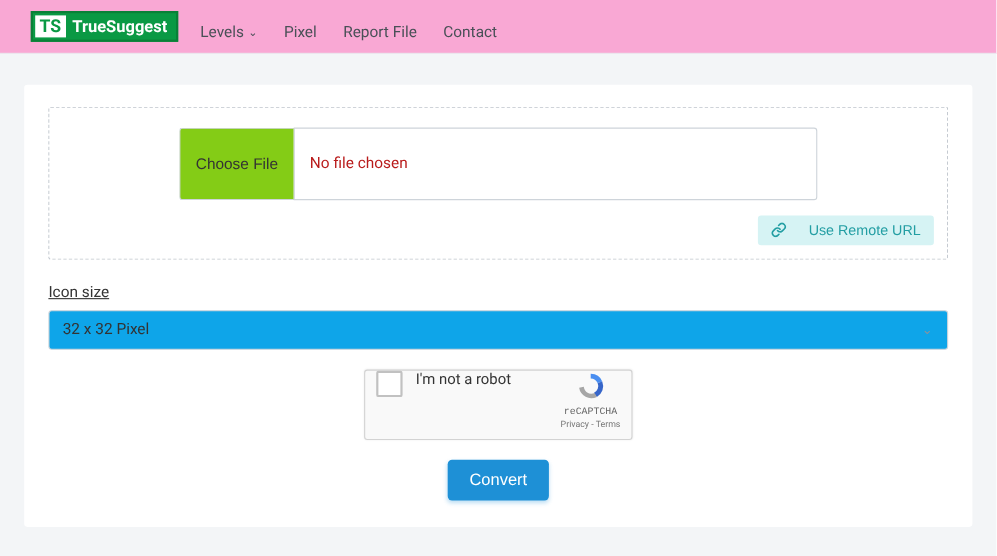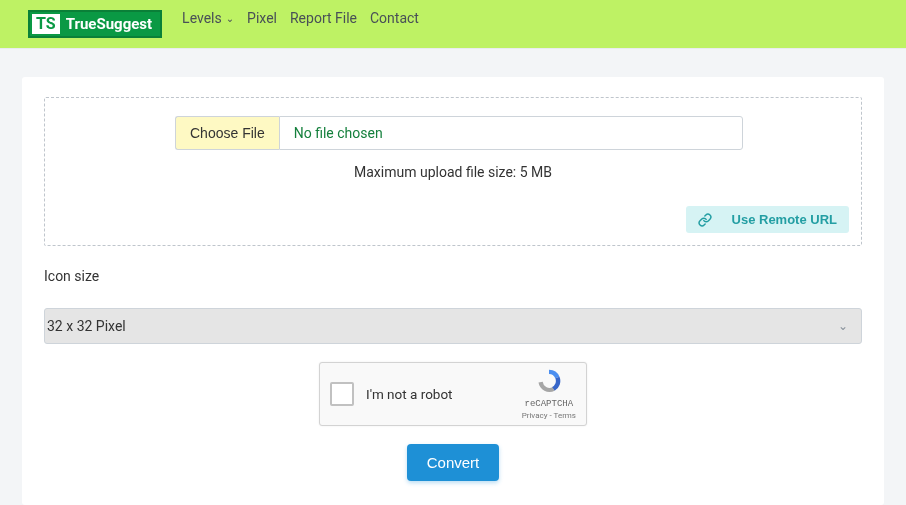--- a/index.html
+++ b/index.html
@@ -8,23 +8,23 @@
       padding: 0;
     }
     body {
       font-family: -apple-system, BlinkMacSystemFont, "Segoe UI", Roboto, "Helvetica Neue", Arial, sans-serif;
       font-size: 14px;
       color: #333;
       background: #fff;
     }
     .top-nav {
       display: flex;
-      align-items: flex-start;
+      align-items: flex-end;
       padding: 10px 28px;
-      background: #bef264;
+      background: #f9a8d4;
       border-bottom: 1px solid #e9ecef;
     }
     .logo {
       display: flex;
       align-items: center;
       background: #0a9944;
       border: 2px solid #0a8038;
       padding: 2px 8px 2px 2px;
       margin-right: 20px;
     }
@@ -37,21 +37,21 @@
       margin-right: 6px;
       line-height: 1;
     }
     .logo-text {
       color: #fff;
       font-weight: 700;
       font-size: 15px;
     }
     .nav-links {
       display: flex;
-      gap: 13px;
+      gap: 24px;
     }
     .nav-link {
       color: #495057;
       cursor: pointer;
       font-size: 14px;
       display: flex;
       align-items: center;
       gap: 4px;
     }
     .chevron-down {
@@ -89,106 +89,106 @@
       justify-content: center;
       margin-bottom: 14px;
     }
     .file-input-group {
       display: flex;
       width: 580px;
       max-width: 100%;
     }
     .choose-file-btn {
       border: 1px solid #ced4da;
-      background: #fef9c3;
+      background: #84cc16;
       padding: 4px 14px;
       font-size: 14px;
       color: #333;
       cursor: pointer;
       border-radius: 3px 0 0 3px;
       border-right: none;
-      margin-left: 12px;
     }
     .file-display {
       border: 1px solid #ced4da;
       background: #fff;
-      padding: 8px 14px;
-      font-size: 14px;
-      color: #15803d;
+      padding: 24px 14px;
+      font-size: 14px;
+      color: #b91c1c;
       flex: 1;
       border-radius: 0 3px 3px 0;
     }
     .max-size {
       text-align: center;
       color: #333;
       font-size: 14px;
       margin-bottom: 26px;
     }
     .remote-url-wrap {
       text-align: right;
     }
     .remote-url-btn {
       display: inline-flex;
-      align-items: flex-end;
+      align-items: flex-start;
       gap: 20px;
       background: #d6f3f4;
       color: #239ea3;
       border: none;
       padding: 6px 12px;
       font-size: 13px;
-      font-weight: 700;
+      font-weight: 400;
       border-radius: 3px;
       cursor: pointer;
     }
     .link-icon {
       width: 14px;
       height: 14px;
     }
     .size-label {
       margin-top: 22px;
-      margin-bottom: 24px;
-      font-size: 14px;
-      color: #333;
+      margin-bottom: 8px;
+      font-size: 14px;
+      color: #333;
+      text-decoration: underline;
     }
     .select-wrap {
       position: relative;
     }
     .select {
       width: 100%;
       border: 1px solid #ced4da;
       border-radius: 3px;
-      padding: 9px 2px;
-      font-size: 14px;
-      color: #333;
-      background: #e5e5e5;
+      padding: 9px 12px;
+      font-size: 14px;
+      color: #333;
+      background: #0ea5e9;
       appearance: none;
       cursor: pointer;
     }
     .select-chevron {
       position: absolute;
       right: 14px;
       top: 50%;
       transform: translateY(-50%);
       font-size: 12px;
       color: #8a939c;
       pointer-events: none;
     }
     .captcha-wrap {
       display: flex;
       justify-content: center;
       margin-top: 18px;
     }
     .captcha {
-      width: 268px;
+      width: 244px;
       height: 64px;
       border: 1px solid #d3d3d3;
       border-radius: 3px;
       background: #f9f9f9;
       display: flex;
-      align-items: center;
+      align-items: flex-start;
       padding: 0 10px;
       position: relative;
       box-shadow: 0 0 2px rgba(0,0,0,0.08);
     }
     .captcha-check {
       width: 24px;
       height: 24px;
       border: 2px solid #c1c1c1;
       border-radius: 2px;
       background: #fff;
@@ -258,21 +258,20 @@
   <div class="card">
     <div class="card-body">
 
       <div class="upload-area">
         <div class="file-row">
           <div class="file-input-group">
             <button class="choose-file-btn">Choose File</button>
             <div class="file-display">No file chosen</div>
           </div>
         </div>
-        <div class="max-size">Maximum upload file size: 5 MB</div>
         <div class="remote-url-wrap">
           <button class="remote-url-btn">
             <svg class="link-icon" viewBox="0 0 24 24" fill="none" stroke="#239ea3" stroke-width="2.5" stroke-linecap="round" stroke-linejoin="round">
               <path d="M10 13a5 5 0 0 0 7.54.54l3-3a5 5 0 0 0-7.07-7.07l-1.72 1.71"></path>
               <path d="M14 11a5 5 0 0 0-7.54-.54l-3 3a5 5 0 0 0 7.07 7.07l1.71-1.71"></path>
             </svg>
             <span>Use Remote URL</span>
           </button>
         </div>
       </div>

